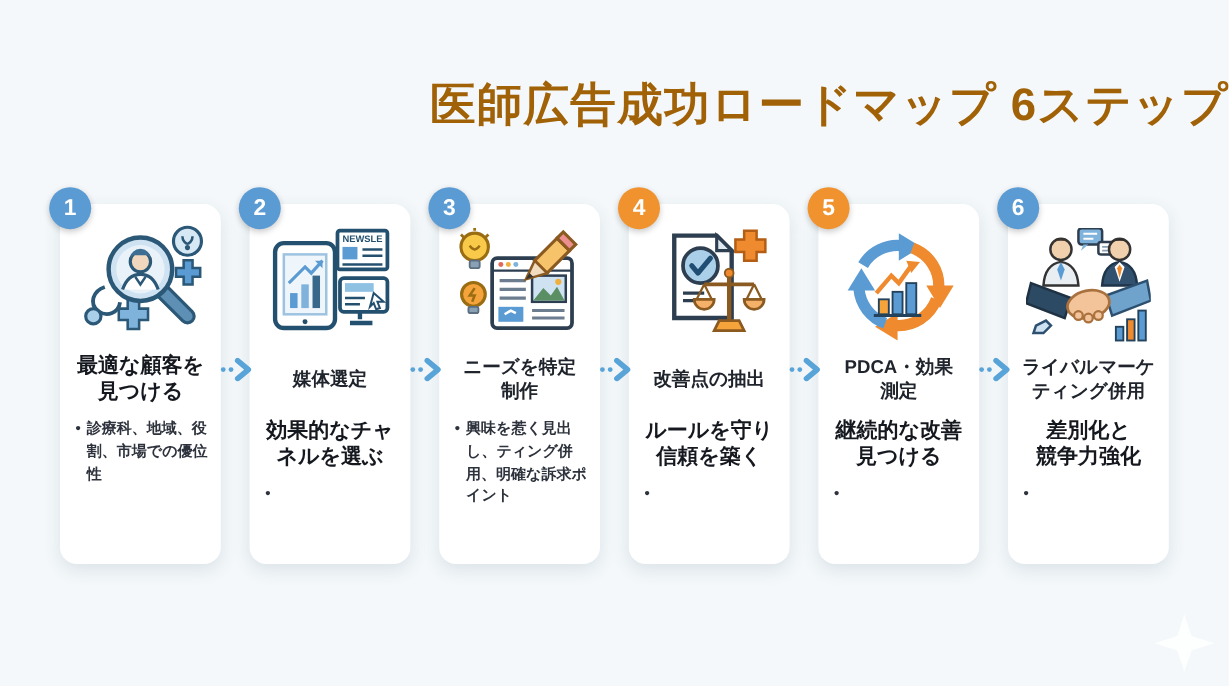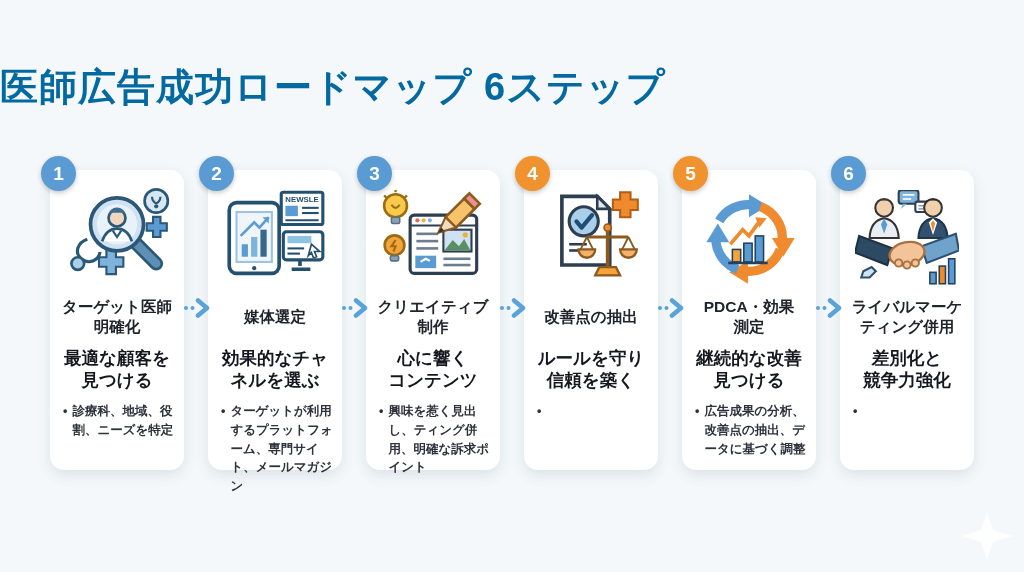--- a/index.html
+++ b/index.html
@@ -1,20 +1,20 @@
 <!DOCTYPE html>
 <html><head>
 <meta charset="utf-8">
 <style>
   html,body{margin:0;padding:0;}
   body{font-family:"Liberation Sans","DejaVu Sans",sans-serif;}
   .stage{position:relative;width:1024px;height:572px;background:#f4f8fa;overflow:hidden;}
 
-  .main-title{position:absolute;top:62px;left:0;width:1024px;text-align:left;
-    font-size:38px;font-weight:800;color:#0369a1;letter-spacing:1px;white-space:nowrap;}
+  .main-title{position:absolute;top:62px;left:0;width:1024px;text-align:right;
+    font-size:38px;font-weight:800;color:#a16207;letter-spacing:1px;white-space:nowrap;}
 
   .cards-row{position:absolute;left:50px;top:170px;width:924px;height:302px;}
   .card{position:absolute;top:0;width:134px;height:300px;background:#ffffff;border-radius:14px;
     box-shadow:0 5px 14px rgba(45,70,100,0.12);text-align:center;}
   .card0{left:0}.card1{left:158px}.card2{left:316px}.card3{left:474px}.card4{left:632px}.card5{left:790px}
 
   .badge{position:absolute;top:-14px;left:-9px;width:35px;height:35px;border-radius:50%;
     display:flex;align-items:center;justify-content:center;color:#fff;font-size:19px;font-weight:800;
     box-shadow:0 2px 5px rgba(0,0,0,0.22);}
   .badge.blue{background:#5b9bd3;}
@@ -59,27 +59,25 @@
           <line x1="68" y1="54" x2="87" y2="73" stroke="#2b5876" stroke-width="13" stroke-linecap="round"></line>
           <line x1="68" y1="54" x2="87" y2="73" stroke="#5e8fb5" stroke-width="8" stroke-linecap="round"></line>
           <circle cx="50" cy="36" r="25" fill="#cfe2f2" stroke="#2b5876" stroke-width="3.5"></circle>
           <circle cx="50" cy="36" r="19" fill="#e9f2f9"></circle>
           <path d="M36,52 q4,-12 14,-12 q10,0 14,12" fill="#ffffff" stroke="#2b5876" stroke-width="2.5"></path>
           <path d="M46,42 l4,6 l4,-6" fill="none" stroke="#2b5876" stroke-width="2"></path>
           <circle cx="50" cy="30" r="8" fill="#f1d7bd" stroke="#2b5876" stroke-width="2.5"></circle>
           <path d="M42,28 a8,8 0 0 1 16,0 l-2,-3 h-12 z" fill="#3f6e93"></path>
         </svg>
       </div>
-      <div class="step-title">ターゲット医師
-明確化</div>
       <div class="step-sub">最適な顧客を
 見つける</div>
       <div class="bullet-row">
         <span class="bullet-dot">•</span>
-        <span>診療科、地域、役割、ニーズを特定</span>
+        <span>診療科、地域、役割、市場での優位性</span>
       </div>
     </div>
 
     <div class="card card1">
       <div class="badge blue">
           <span>2</span>
         </div>
       <div class="icon-slot">
         <svg width="104" height="96" viewBox="0 0 100 92">
           <rect x="6" y="12" width="48" height="68" rx="7" fill="#ffffff" stroke="#24506f" stroke-width="3.5"></rect>
@@ -102,21 +100,20 @@
           <line x1="62" y1="61" x2="74" y2="61" stroke="#24506f" stroke-width="2"></line>
           <path d="M85,52 l8,7 l-5,0 l2,5 l-3,1 l-2,-5 l-3,3 z" fill="#ffffff" stroke="#24506f" stroke-width="1.6"></path>
           <path d="M74,67 l0,6 M66,76 l18,0" stroke="#24506f" stroke-width="3.5"></path>
         </svg>
       </div>
       <div class="step-title">媒体選定</div>
       <div class="step-sub">効果的なチャ
 ネルを選ぶ</div>
       <div class="bullet-row">
         <span class="bullet-dot">•</span>
-        <span>ターゲットが利用するプラットフォーム、専門サイト、メールマガジン</span>
       </div>
     </div>
 
     <div class="card card2">
       <div class="badge blue">
           <span>3</span>
         </div>
       <div class="icon-slot">
         <svg width="104" height="96" viewBox="0 0 100 92">
           <g stroke="#9a6d12" stroke-width="2.2">
@@ -144,24 +141,22 @@
           <rect x="33" y="63" width="20" height="12" fill="#5b9bd3"></rect>
           <path d="M38,69 l5,-3 l4,2" stroke="#ffffff" stroke-width="2" fill="none"></path>
           <line x1="60" y1="66" x2="86" y2="66" stroke="#6b7d8f" stroke-width="2.5"></line>
           <line x1="60" y1="72" x2="86" y2="72" stroke="#6b7d8f" stroke-width="2.5"></line>
           <polygon points="62,26 80,8 90,18 72,36" fill="#f6c36b" stroke="#8a5a20" stroke-width="2.5"></polygon>
           <polygon points="62,26 72,36 55,41" fill="#f2dcc0" stroke="#8a5a20" stroke-width="2"></polygon>
           <polygon points="58,36 55,41 61,39" fill="#333333"></polygon>
           <polygon points="80,8 85,3 95,13 90,18" fill="#ee8f8f" stroke="#8a5a20" stroke-width="2.5"></polygon>
         </svg>
       </div>
-      <div class="step-title">クリエイティブ
+      <div class="step-title">ニーズを特定
 制作</div>
-      <div class="step-sub">心に響く
-コンテンツ</div>
       <div class="bullet-row">
         <span class="bullet-dot">•</span>
         <span>興味を惹く見出し、ティング併用、明確な訴求ポイント</span>
       </div>
     </div>
 
     <div class="card card3">
       <div class="badge orange">
           <span>4</span>
         </div>
@@ -213,21 +208,20 @@
           <path d="M32,52 L44,38 L50,44 L60,30" fill="none" stroke="#ef8a2e" stroke-width="3.5"></path>
           <polygon points="56,26 67,27 60,36" fill="#ef8a2e"></polygon>
         </svg>
       </div>
       <div class="step-title">PDCA・効果
 測定</div>
       <div class="step-sub">継続的な改善
 見つける</div>
       <div class="bullet-row">
         <span class="bullet-dot">•</span>
-        <span>広告成果の分析、改善点の抽出、データに基づく調整</span>
       </div>
     </div>
 
     <div class="card card5">
       <div class="badge blue">
           <span>6</span>
         </div>
       <div class="icon-slot">
         <svg width="104" height="96" viewBox="0 0 100 92">
           <rect x="42" y="0" width="19" height="13" rx="2.5" fill="#7fb3dc" stroke="#2d3e50" stroke-width="2"></rect>

